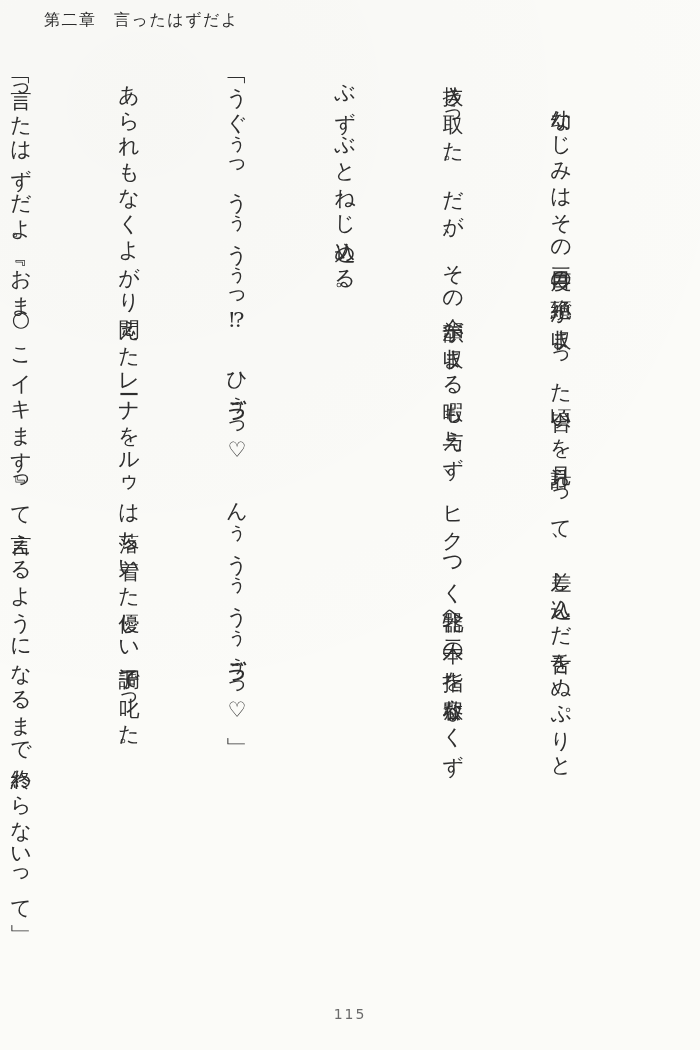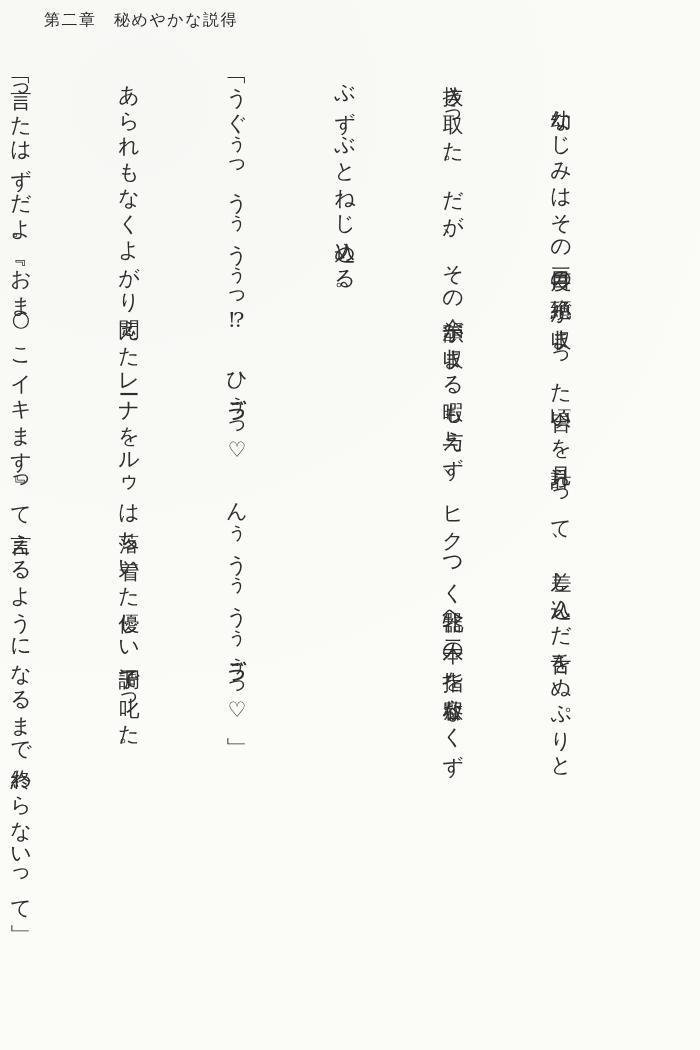--- a/index.html
+++ b/index.html
@@ -55,21 +55,21 @@
     font-size: 14px;
     letter-spacing: 2px;
     color: #6b6b6b;
   }
 </style>
 </head>
 <body>
 
 <div class="page">
 
-  <div class="chapter-header">第二章　秘めやかな説得</div>
+  <div class="chapter-header">第二章　言ったはずだよ</div>
 
   <div class="body-text">
     <p>　幼なじみはその三度目の絶頂が収まった頃合いを見計らって、差し込んだ舌をぬぷりと</p>
     <p>抜き取った。だが、その余韻が収まる暇も与えず、ヒクつく牝器へ二本の指を容赦なくず</p>
     <p>ぶずぶとねじ込める。</p>
     <p>「うぐぅっうぅうぅっ⁉　ひゔぅっ♡　んぅうぅうぅゔぅっ♡」</p>
     <p>あられもなくよがり悶えたレーナをルゥは落ち着いた優しい調子で叱った。</p>
     <p>「言ったはずだよ。『おま○こイキます』って言えるようになるまで終わらないって」</p>
     
     
@@ -77,14 +77,15 @@
     
     
     
     
     
     
     
     
   </div>
 
+  <div class="page-number">115</div>
 
 </div>
 
 </body></html>

